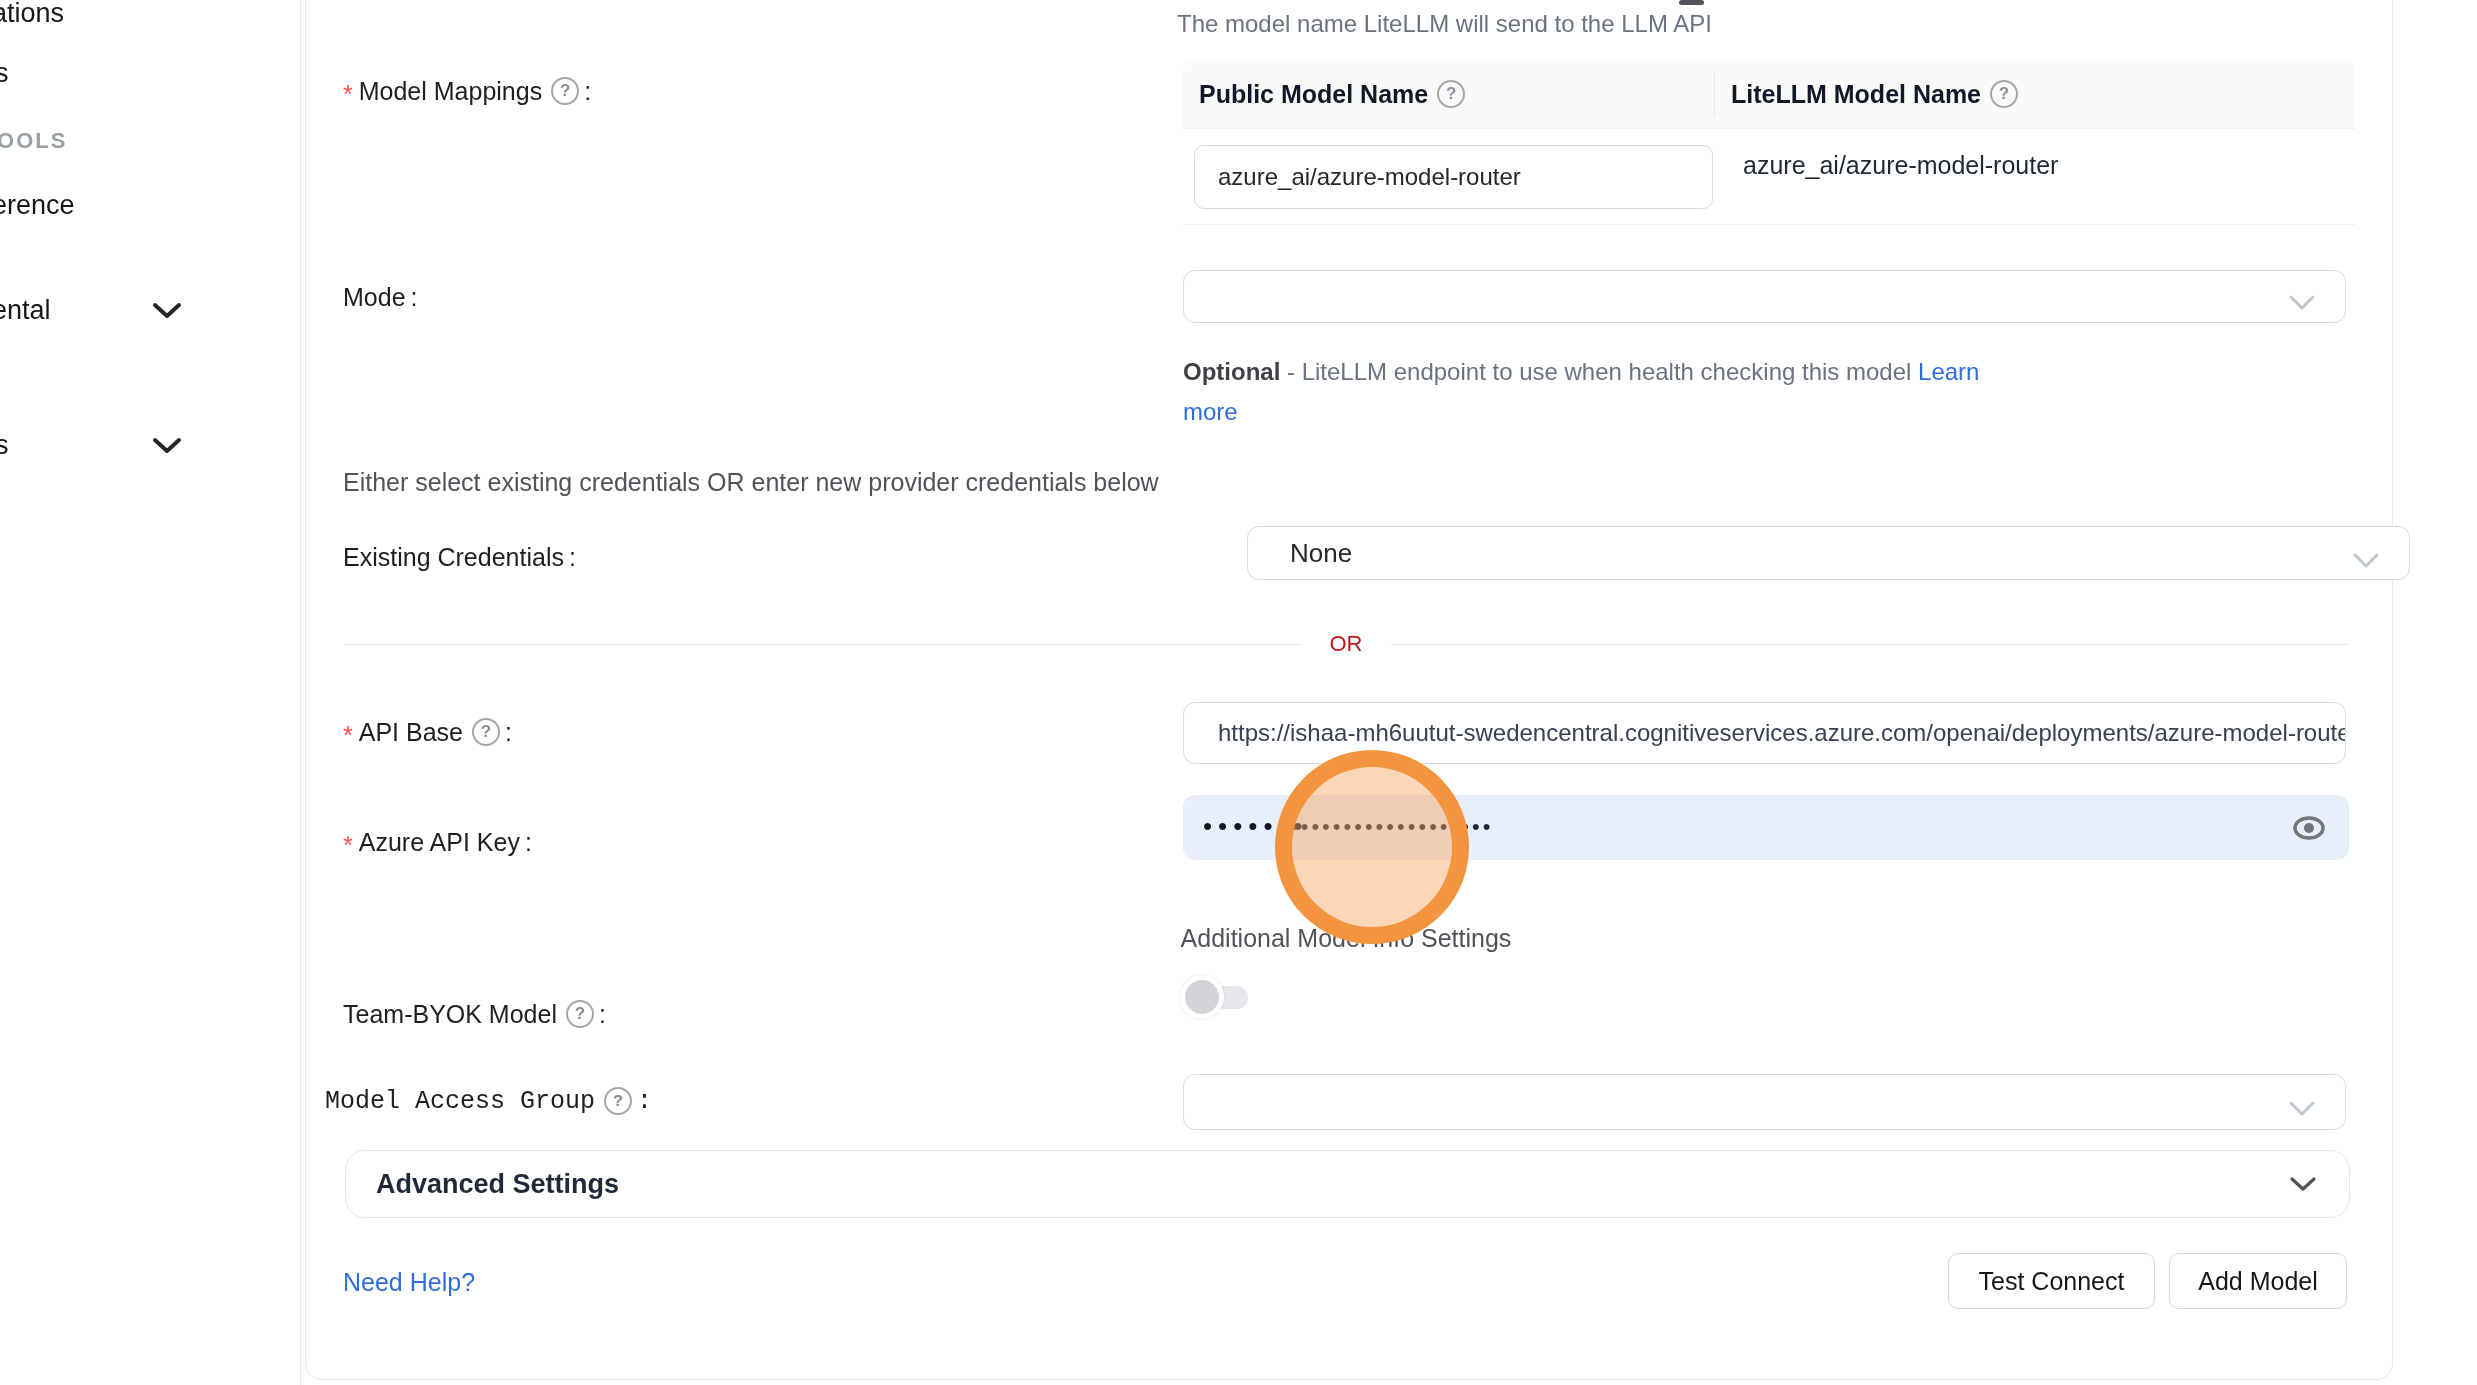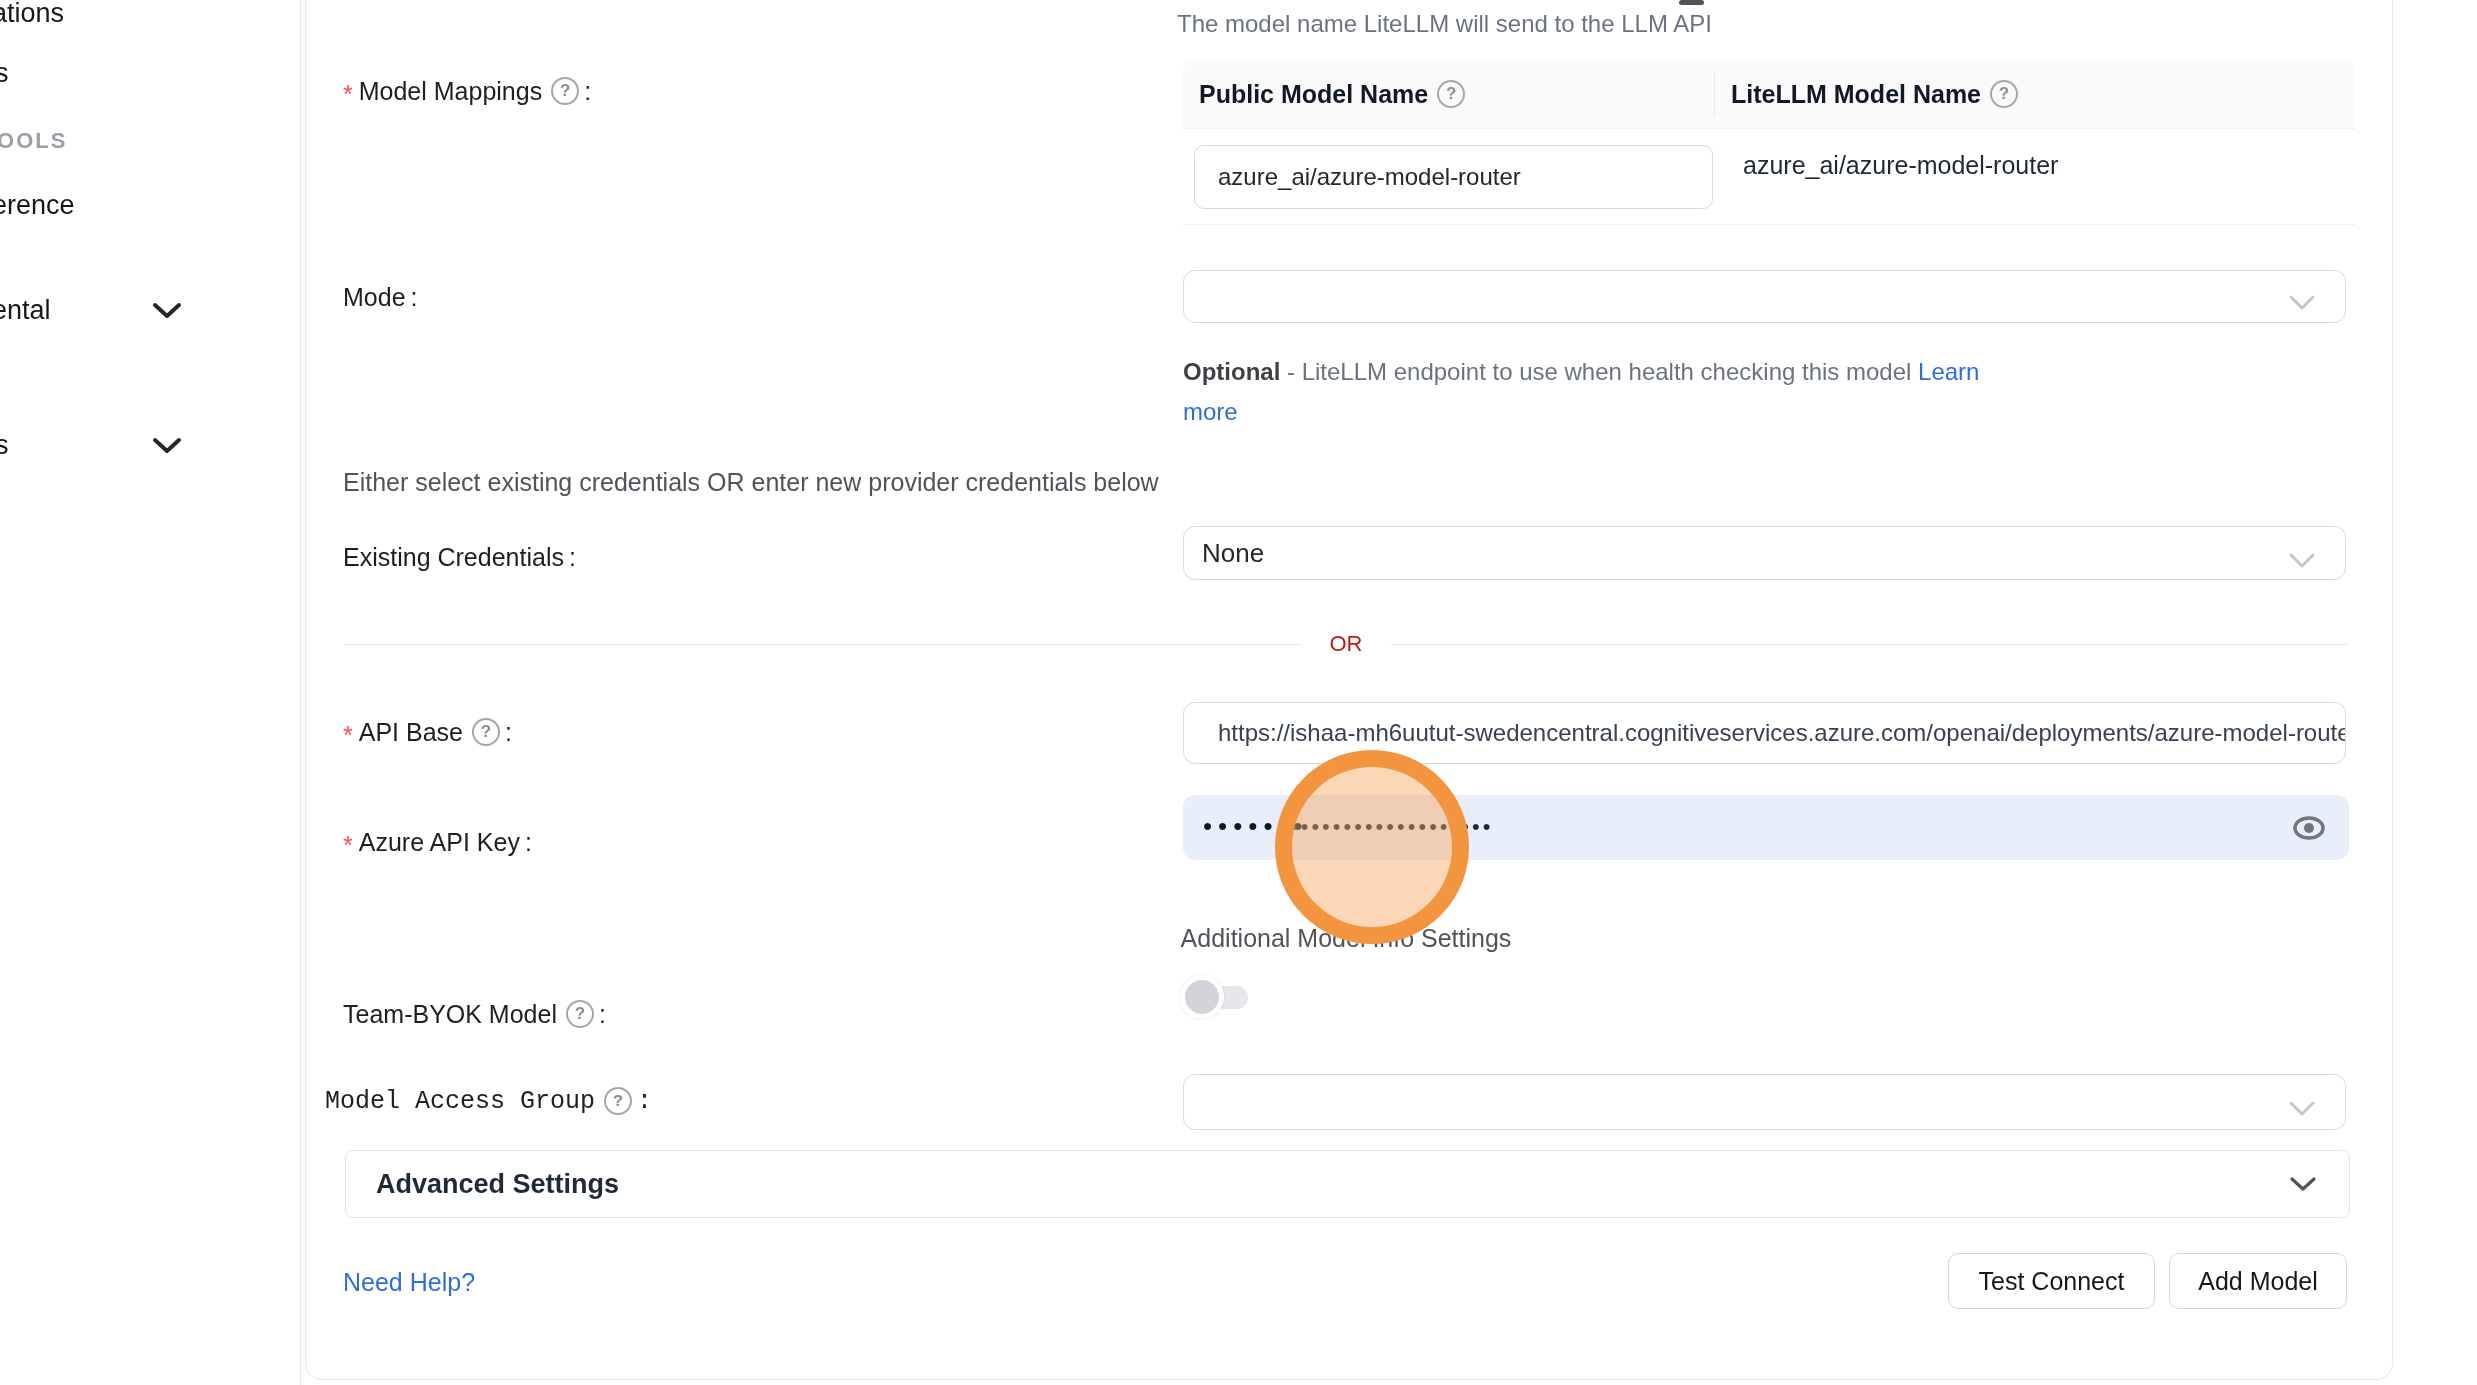--- a/index.html
+++ b/index.html
@@ -22,21 +22,21 @@
   .divider-text{font-size:22px; color:#b91c1c; background:#fff; padding:0 28px; white-space:nowrap;}
   .link{color:#2f6ddb; font-size:24px; white-space:nowrap; cursor:pointer;}
   .btn{background:#fff; border:1px solid #d6d6db; border-radius:10px; display:flex; align-items:center; justify-content:center; font-size:25px; color:#18181b; box-sizing:border-box; cursor:pointer;}
   .pw-field{background:#e9eefb; border-radius:12px;}
   .dots1{font-size:26px; letter-spacing:6px; color:#0f172a;}
   .dots2{font-size:22px; letter-spacing:3px; color:#1e293b;}
   .toggle-track{width:66px; height:23px; background:#e6e7ea; border-radius:12px;}
   .toggle-knob{width:34px; height:34px; background:#d2d4d9; border:5px solid #fff; border-radius:50%; box-shadow:0 0 3px rgba(0,0,0,0.12);}
   .click-ring{width:160px; height:160px; border:17px solid #f2953e; background:rgba(246,167,95,0.45); border-radius:50%; z-index:50;}
   .placeholder{color:#c4c8ce;}
-  .adv-box{border:1px solid #e5e7eb; border-radius:8px; background:#fff; display:flex; align-items:center;}
+  .adv-box{border:1px solid #e5e7eb; border-radius:20px; background:#fff; display:flex; align-items:center;}
   .frag{background:#52525b; border-radius:3px;}
 </style>
 </head>
 <body>
 
 <div class="abs sidebar">
   <div class="abs side-item" style="left:-8px; top:-2px;"><span>ations</span></div>
   <div class="abs side-item" style="left:-5px; top:58px;"><span>s</span></div>
   <div class="abs side-section" style="left:-18px; top:128px;"><span>TOOLS</span></div>
   <div class="abs side-item" style="left:-8px; top:190px;"><span>erence</span></div>
@@ -107,21 +107,21 @@
   <br>
   <span class="link">more</span>
 </div>
 
 <div class="abs" style="left:343px; top:468px; font-size:25px; color:#52525b; white-space:nowrap;">Either select existing credentials OR enter new provider credentials below</div>
 
 <div class="abs row-label" style="left:343px; top:541px;">
   <span>Existing Credentials</span>
   <span class="colon">:</span>
 </div>
-<div class="abs select" style="left:1183px; top:526px; width:1163px; height:54px; padding:0 18px; font-size:26px;">
+<div class="abs select" style="left:1247px; top:526px; width:1163px; height:54px; padding:0 42px; font-size:26px;">
   <span>None</span>
   <span class="abs" style="right:28px; top:19px;"><svg width="30" height="18" viewBox="0 0 30 18">
         <polyline points="4,3 15,14 26,3" fill="none" stroke="#c2c7cf" stroke-width="3" stroke-linecap="round" stroke-linejoin="round"></polyline>
       </svg></span>
 </div>
 
 <div class="abs" style="left:344px; top:628px; width:2004px; height:32px; display:flex; align-items:center;">
   <div class="divider-line" style="flex:1;"></div>
   <div class="divider-text">OR</div>
   <div class="divider-line" style="flex:1;"></div>

